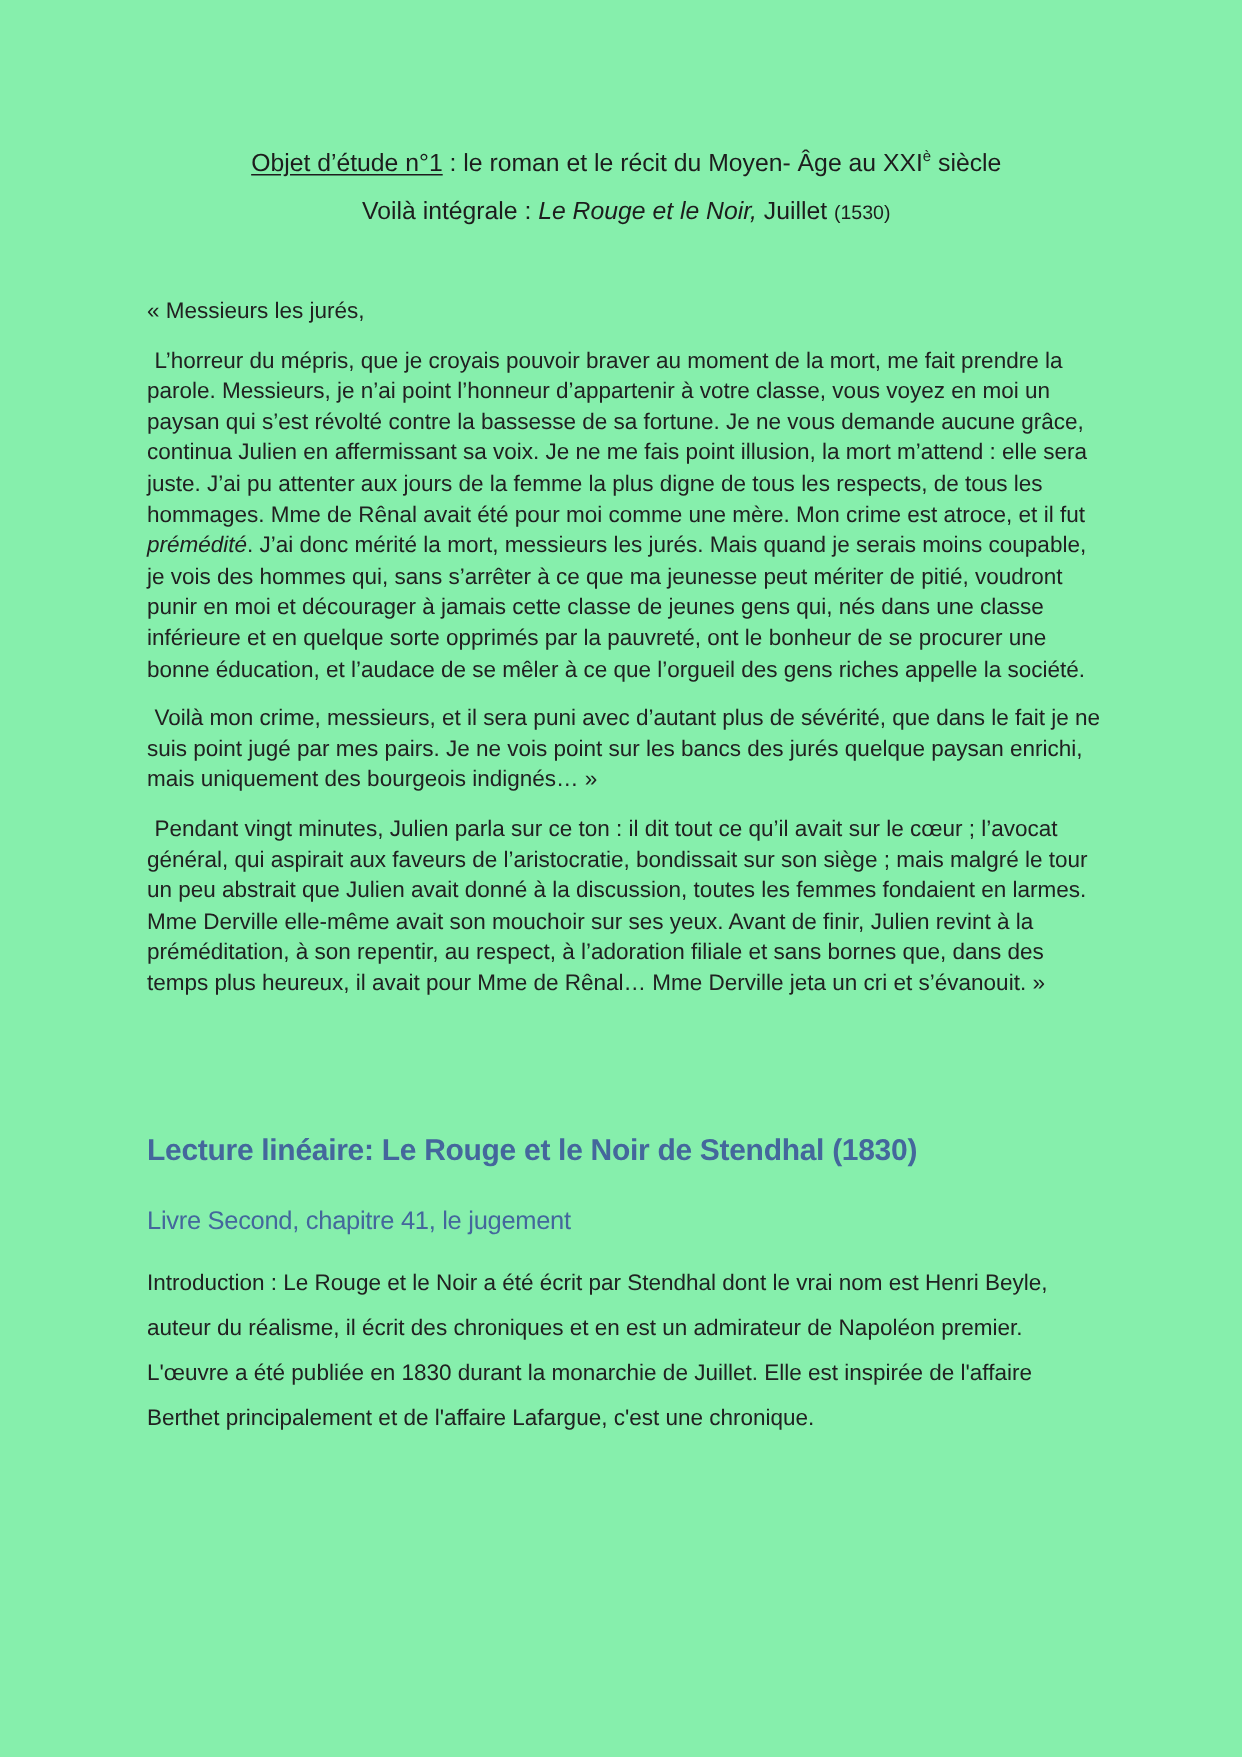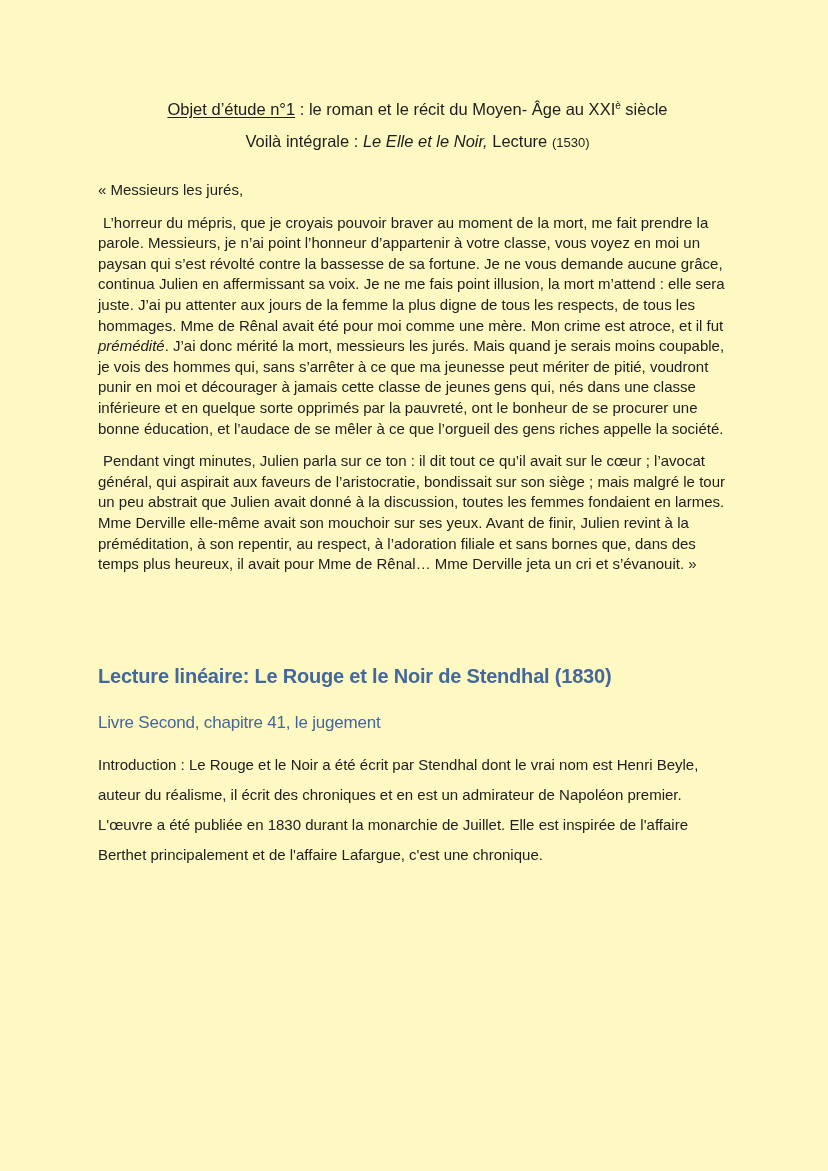--- a/index.html
+++ b/index.html
@@ -5,21 +5,21 @@
   html, body {
     margin: 0;
     padding: 0;
     background: #ffffff;
   }
   .page {
     position: relative;
     width: 828px;
     height: 1171px;
     box-sizing: border-box;
-    background: #fef9c3;
+    background: #86efac;
     padding: 99px 91px 0 98px;
     font-family: "Liberation Sans", sans-serif;
     font-size: 15px;
     color: #222222;
     overflow: hidden;
   }
   .title-line {
     text-align: center;
     font-size: 16.5px;
     line-height: 21px;
@@ -49,21 +49,21 @@
     line-height: 20px;
     margin: 0;
     color: #1d1d1d;
   }
   .excerpt { margin: 0; }
   .excerpt p {
     margin: 12px 0 0 0;
     line-height: 20.6px;
     color: #212121;
   }
-  .excerpt p.first { margin-top: 27px; }
+  .excerpt p.first { margin-top: 46px; }
   .p-indent { text-indent: 5px; }
   .heading1 {
     margin: 88px 0 0 0;
     font-size: 20px;
     font-weight: 700;
     letter-spacing: -0.2px;
     line-height: 26px;
     color: #44679c;
   }
   .heading2 {
@@ -80,28 +80,29 @@
     color: #212121;
   }
 </style>
 </head>
 <body>
 
 <div class="page">
 
   <p class="title-line"><span class="title-underline">Objet d’étude n°1</span><span> : le roman et le récit du Moyen- Âge au XXI</span><span class="title-sup">è</span><span> siècle</span></p>
 
-  <p class="subtitle-line"><span>Voilà intégrale : </span><span class="italic">Le Elle et le Noir,</span><span> Lecture </span><span class="year-small">(1530)</span></p>
+  <p class="subtitle-line"><span>Voilà intégrale : </span><span class="italic">Le Rouge et le Noir,</span><span> Juillet </span><span class="year-small">(1530)</span></p>
 
 
   <div class="excerpt">
     <p class="first">« Messieurs les jurés,</p>
 
     <p class="p-indent"><span>L’horreur du mépris, que je croyais pouvoir braver au moment de la mort, me fait prendre la parole. Messieurs, je n’ai point l’honneur d’appartenir à votre classe, vous voyez en moi un paysan qui s’est révolté contre la bassesse de sa fortune. Je ne vous demande aucune grâce, continua Julien en affermissant sa voix. Je ne me fais point illusion, la mort m’attend : elle sera juste. J’ai pu attenter aux jours de la femme la plus digne de tous les respects, de tous les hommages. Mme de Rênal avait été pour moi comme une mère. Mon crime est atroce, et il fut </span><span class="italic">prémédité</span><span>. J’ai donc mérité la mort, messieurs les jurés. Mais quand je serais moins coupable, je vois des hommes qui, sans s’arrêter à ce que ma jeunesse peut mériter de pitié, voudront punir en moi et décourager à jamais cette classe de jeunes gens qui, nés dans une classe inférieure et en quelque sorte opprimés par la pauvreté, ont le bonheur de se procurer une bonne éducation, et l’audace de se mêler à ce que l’orgueil des gens riches appelle la société.</span></p>
 
+    <p class="p-indent">Voilà mon crime, messieurs, et il sera puni avec d’autant plus de sévérité, que dans le fait je ne suis point jugé par mes pairs. Je ne vois point sur les bancs des jurés quelque paysan enrichi, mais uniquement des bourgeois indignés… »</p>
 
     <p class="p-indent">Pendant vingt minutes, Julien parla sur ce ton : il dit tout ce qu’il avait sur le cœur ; l’avocat général, qui aspirait aux faveurs de l’aristocratie, bondissait sur son siège ; mais malgré le tour un peu abstrait que Julien avait donné à la discussion, toutes les femmes fondaient en larmes. Mme Derville elle-même avait son mouchoir sur ses yeux. Avant de finir, Julien revint à la préméditation, à son repentir, au respect, à l’adoration filiale et sans bornes que, dans des temps plus heureux, il avait pour Mme de Rênal… Mme Derville jeta un cri et s’évanouit. »</p>
   </div>
 
   <h1 class="heading1">Lecture linéaire: Le Rouge et le Noir de Stendhal (1830)</h1>
 
   <h2 class="heading2">Livre Second, chapitre 41, le jugement</h2>
 
   <p class="intro-paragraph">Introduction : Le Rouge et le Noir a été écrit par Stendhal dont le vrai nom est Henri Beyle, auteur du réalisme, il écrit des chroniques et en est un admirateur de Napoléon premier. L'œuvre a été publiée en 1830 durant la monarchie de Juillet. Elle est inspirée de l'affaire Berthet principalement et de l'affaire Lafargue, c'est une chronique.</p>
 

